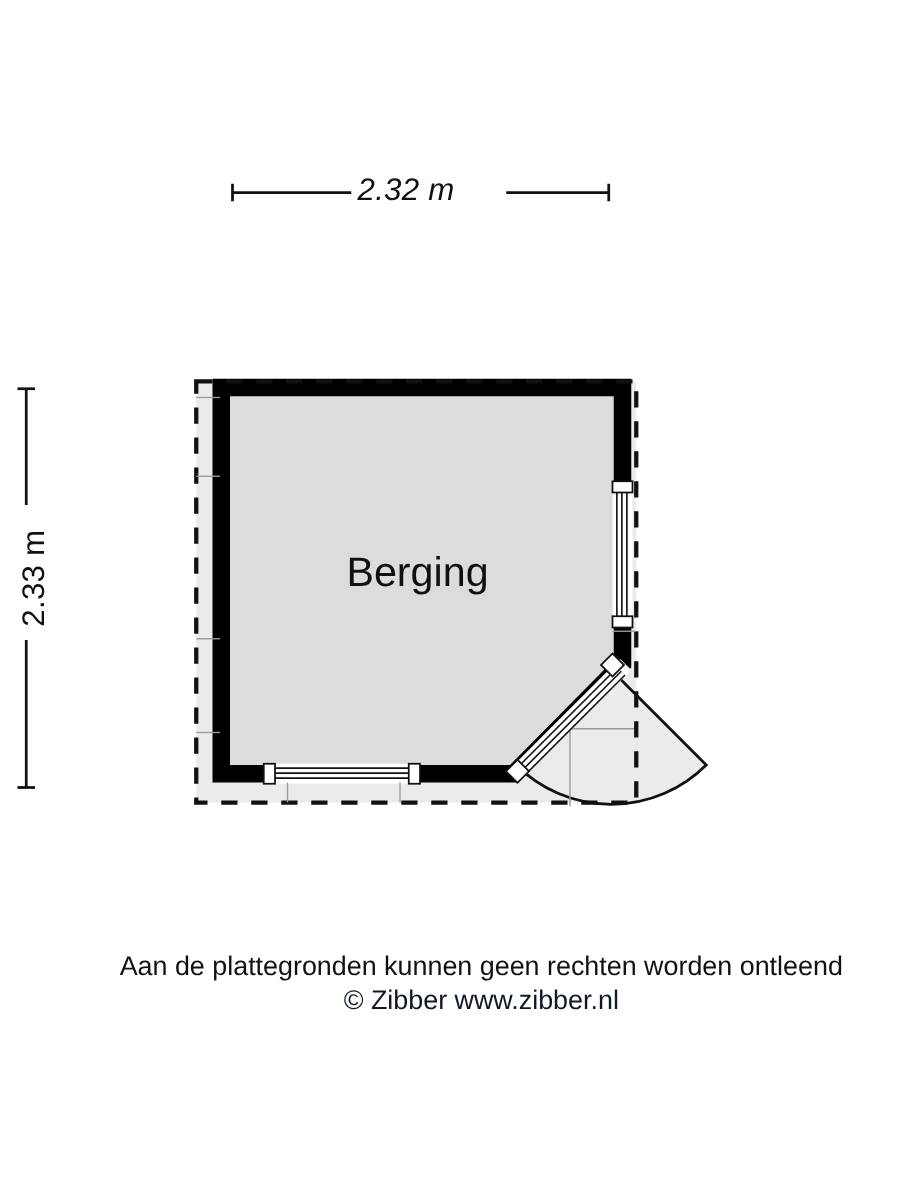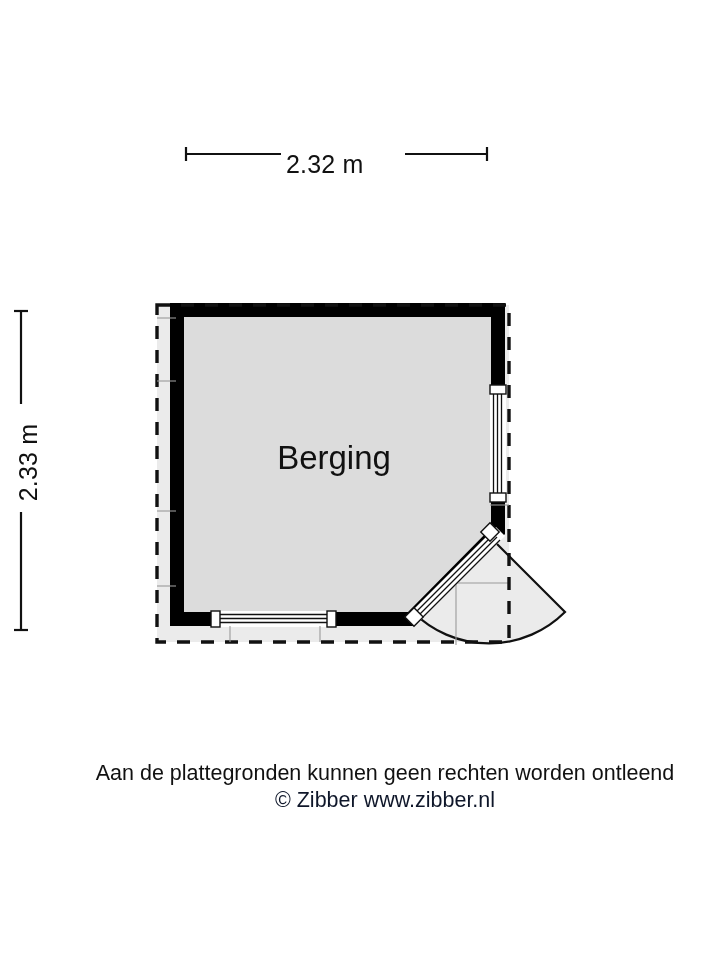--- a/index.html
+++ b/index.html
@@ -37,21 +37,22 @@
   .dim-label {
     position: absolute;
     font-size: 25px;
     line-height: 1;
     letter-spacing: 0.2px;
     color: #111111;
     white-space: nowrap;
   }
   #dim-top-label {
     left: 286px;
-    top: 152px;
+    top: 140px;
+    font-style: italic;
   }
   #dim-left-label {
     left: -22px;
     top: 450px;
     width: 100px;
     text-align: center;
     transform: rotate(-90deg);
     transform-origin: 50% 50%;
   }
 

